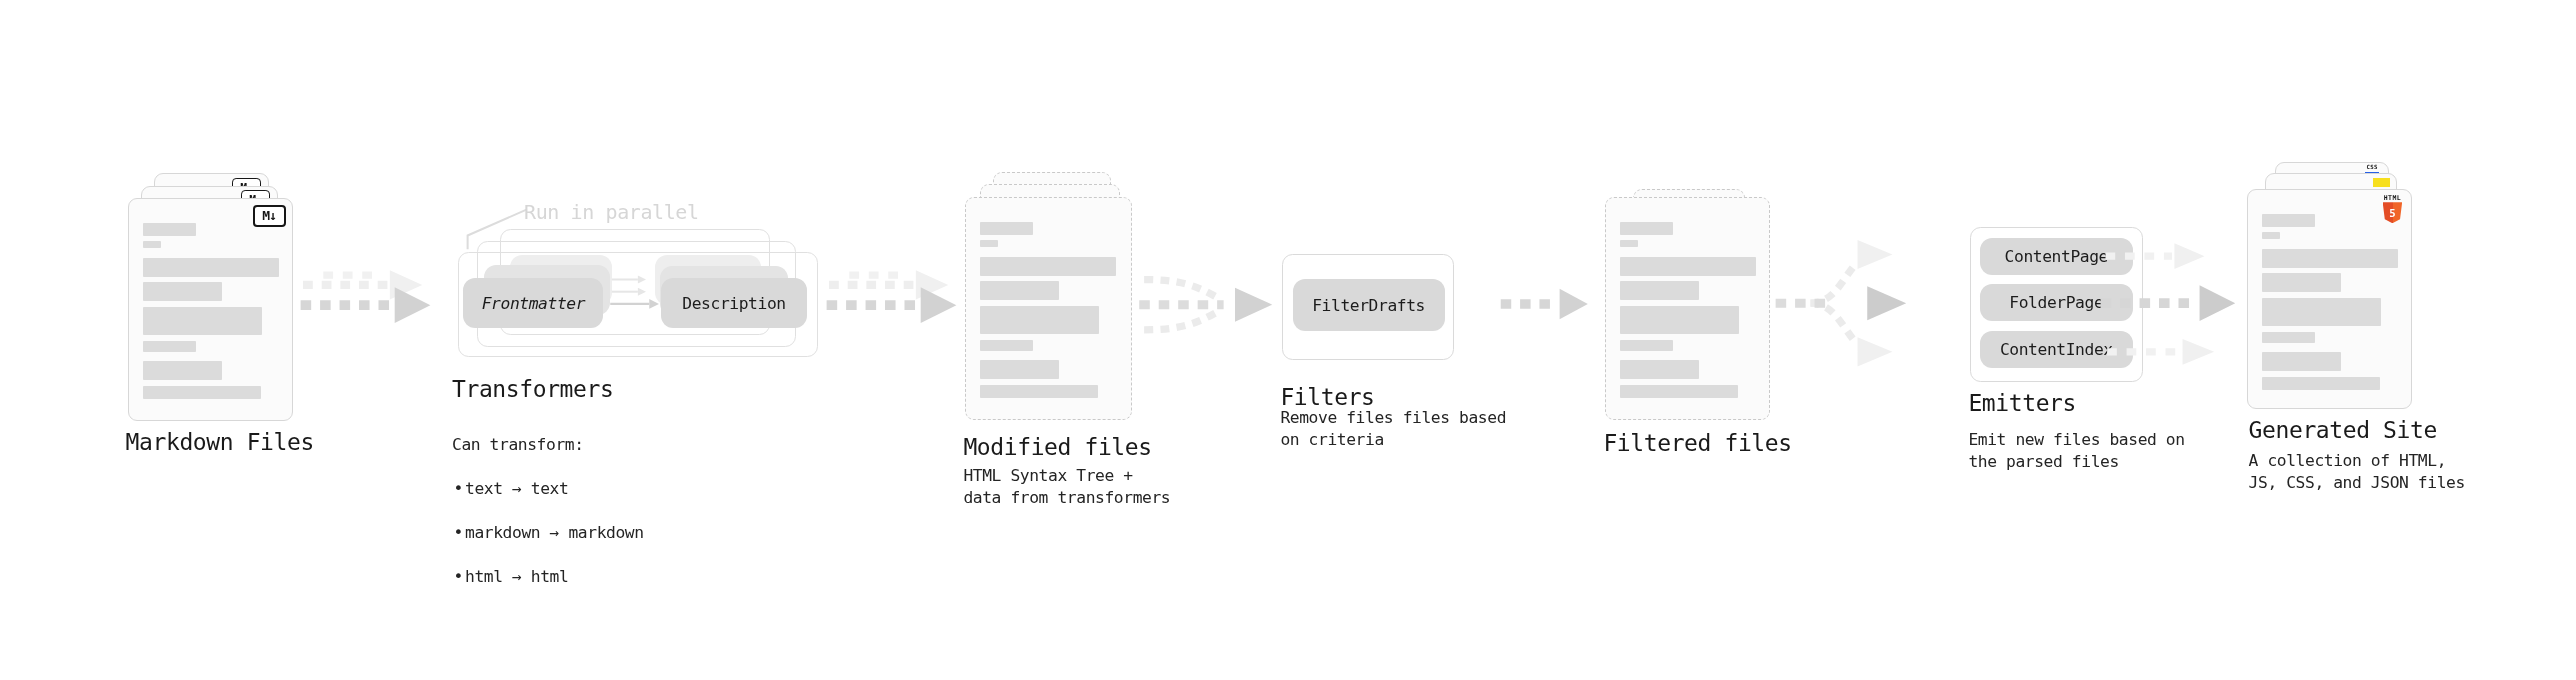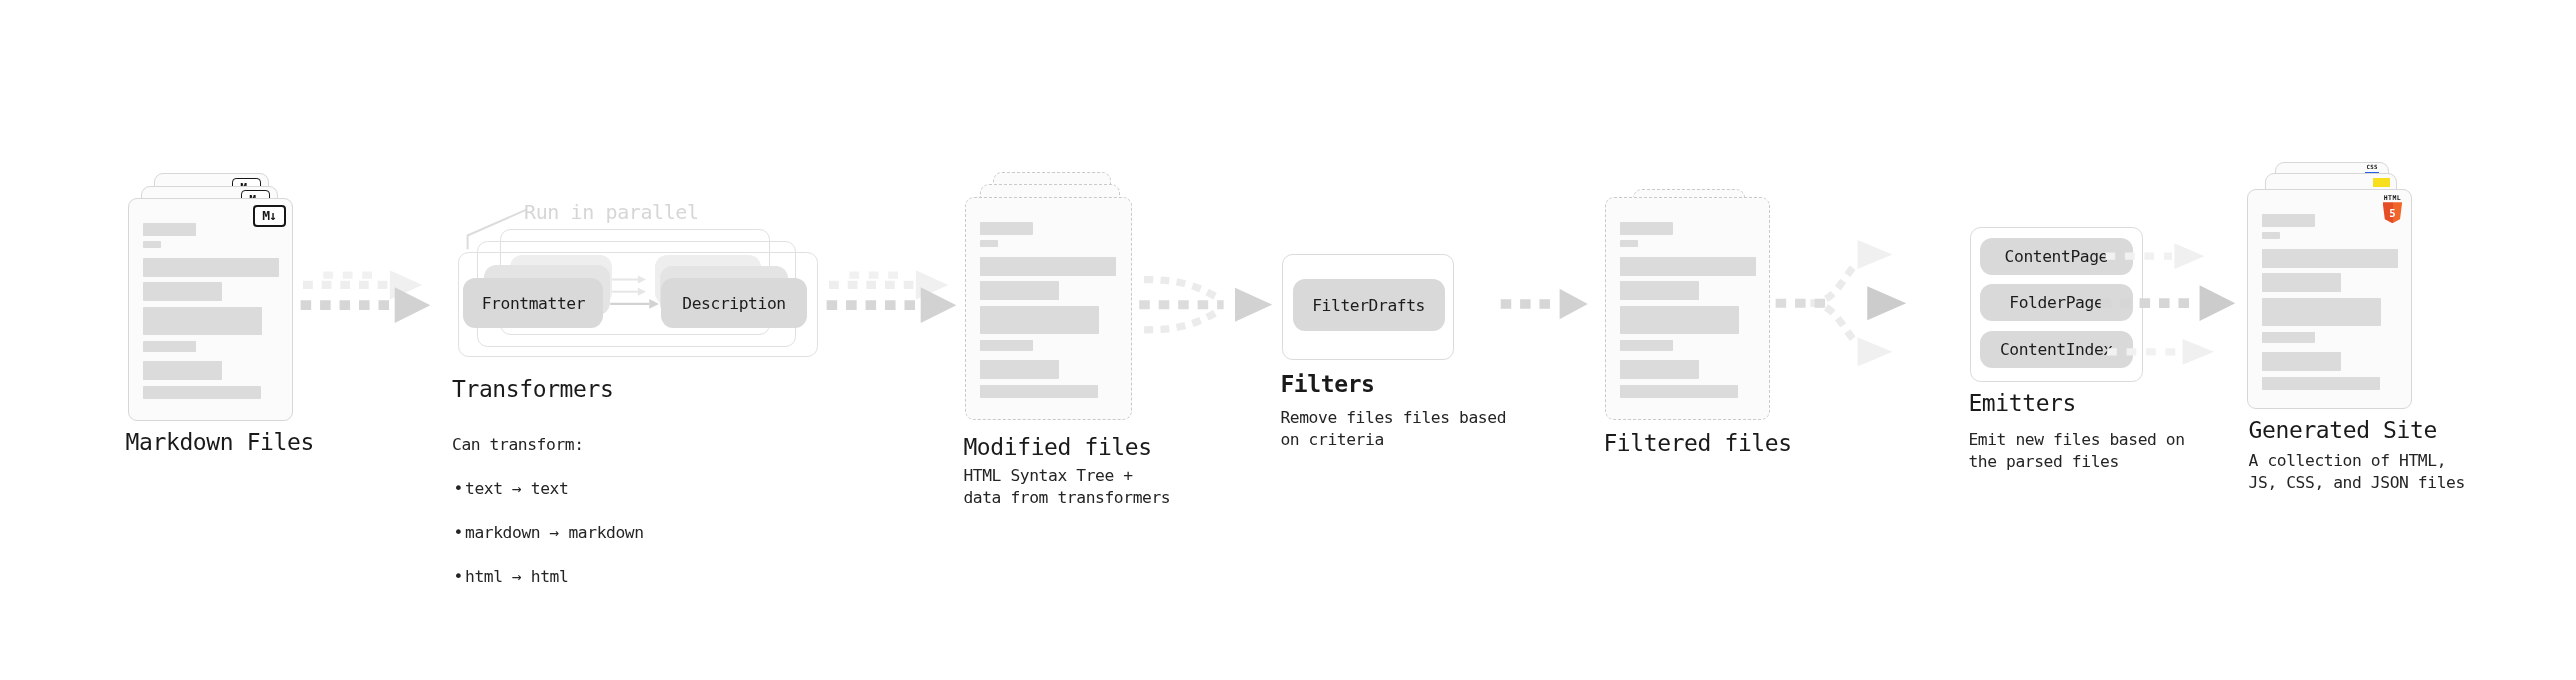--- a/index.html
+++ b/index.html
@@ -129,21 +129,21 @@
       <polyline points="92,14 19,46 19,63" fill="none" stroke="#dcdcdc" stroke-width="2.5"></polyline>
     </svg>
     <span class="annotation" style="left:72px;top:1.6px;">Run in parallel</span>
 
     <div class="frame" style="left:48px;top:31px;width:270px;height:106px;"></div>
     <div class="frame" style="left:25px;top:43px;width:319px;height:106px;"></div>
     <div class="frame" style="left:5.7px;top:54px;width:360px;height:105px;"></div>
 
     <div class="pill ghost2" style="left:58px;top:57px;width:102px;height:50px;"></div>
     <div class="pill ghost1" style="left:32px;top:67px;width:126px;height:50px;"></div>
-    <div class="pill" style="left:11.4px;top:80px;width:140px;height:50px;">Frontmatter</div>
+    <div class="pill" style="left:11.4px;top:80px;width:140px;height:50px;font-style:italic;">Frontmatter</div>
 
     <svg class="abs" style="left:158px;top:75px;" width="59" height="39" viewBox="0 0 72 48">
       <path class="mini-arrow" d="M2 8 H34"></path>
         <polygon class="mini-head" points="34,3 44,8 34,13"></polygon>
       <path class="mini-arrow" d="M2 23 H34"></path>
         <polygon class="mini-head" points="34,18 44,23 34,28"></polygon>
       <path class="mini-arrow-dark" d="M0 38 H48"></path>
         <polygon class="mini-head-dark" points="48,32 60,38 48,44"></polygon>
     </svg>
 
@@ -191,21 +191,21 @@
   <svg class="abs" style="left:1136px;top:268px;" width="142" height="75" viewBox="0 0 175 92">
     <path class="dash-curve" d="M10 14 C55 14 75 22 100 36"></path>
     <path class="dash-curve" d="M10 76 C55 76 75 68 100 54"></path>
     <path class="dash-mid" d="M4 45 H108"></path>
     <polygon class="head-dark" points="122,24 168,45 122,66"></polygon>
   </svg>
 
   <section class="stage" style="left:1282px;top:254px;width:260px;height:211px;">
     <div class="frame filled" style="left:0;top:0;width:172px;height:106px;"></div>
     <div class="pill" style="left:10.6px;top:25px;width:152px;height:52px;">FilterDrafts</div>
-    <h2 class="stage-label" style="left:-1.6px;top:117px;font-weight:bold;">Filters</h2>
+    <h2 class="stage-label" style="left:-1.6px;top:130px;">Filters</h2>
     <p class="stage-desc" style="left:-1.6px;top:153px;">Remove files files based
 on criteria</p>
   </section>
 
   <svg class="abs" style="left:1499px;top:279px;" width="93" height="50" viewBox="0 0 115 62">
     <path class="dash-dark" d="M2 31 H72"></path>
     <polygon class="head-dark" points="75,12 110,31 75,50"></polygon>
   </svg>
 
   <section class="stage" style="left:1605px;top:189px;width:211px;height:293px;">

